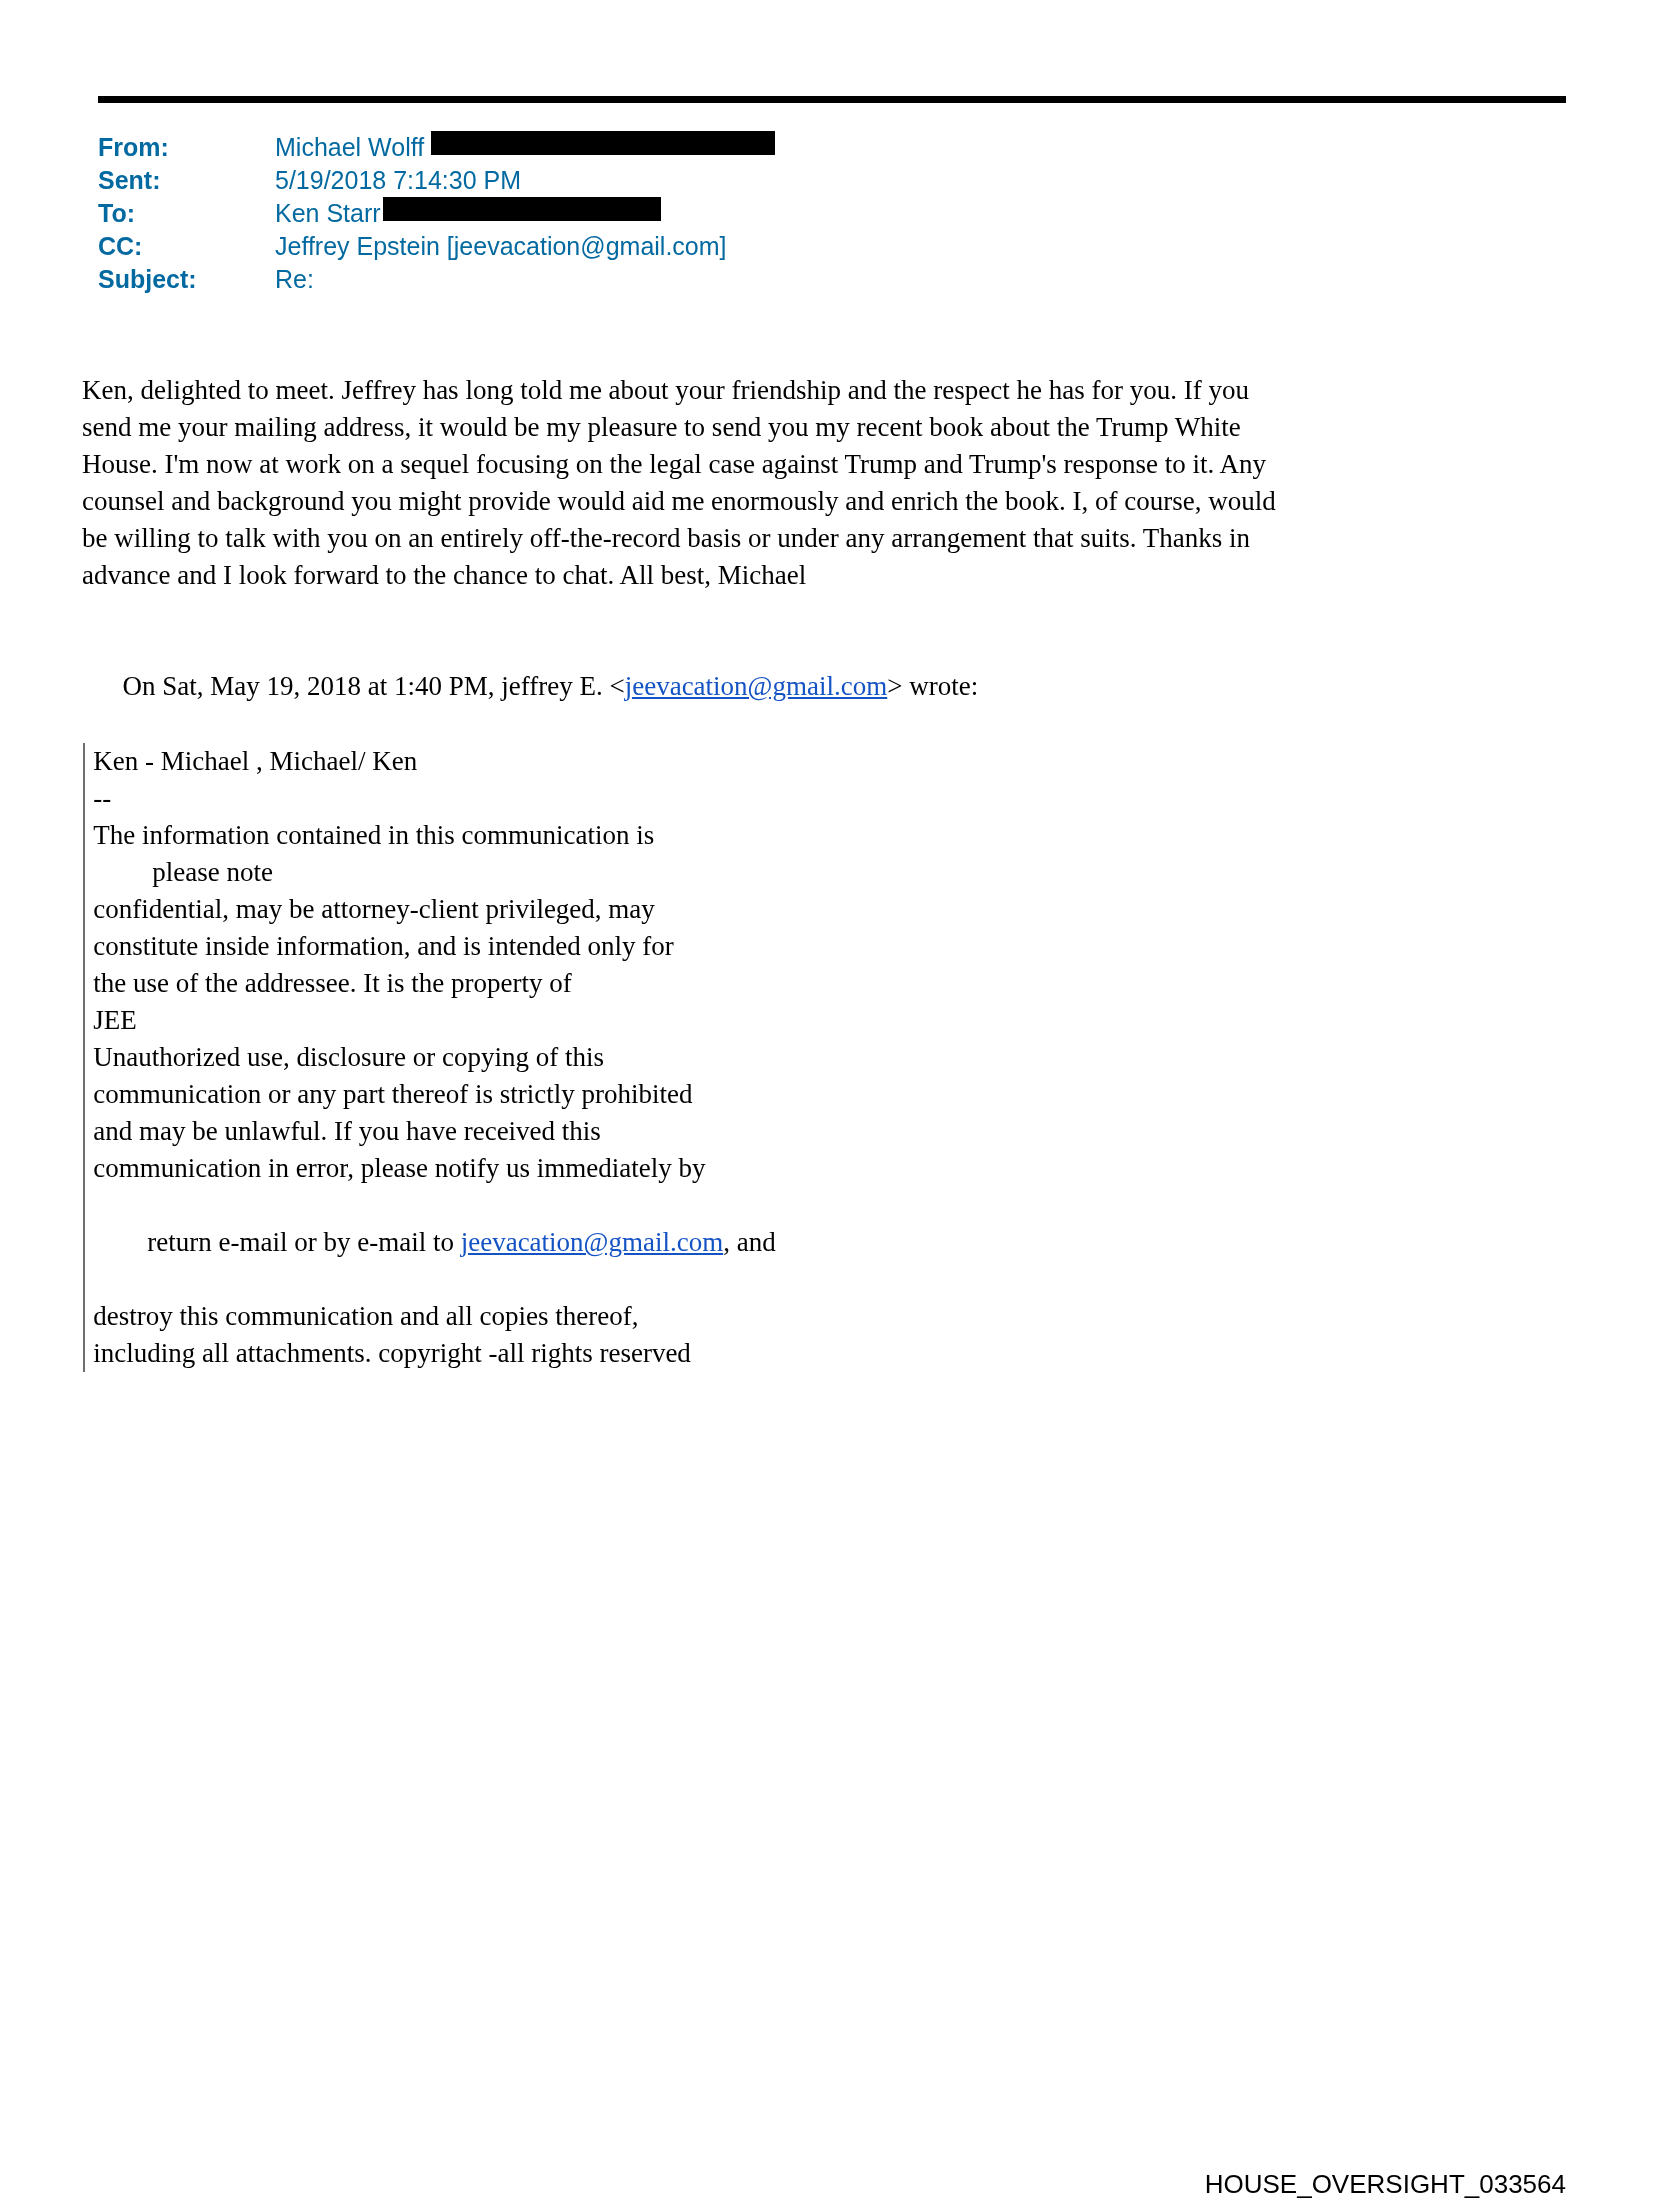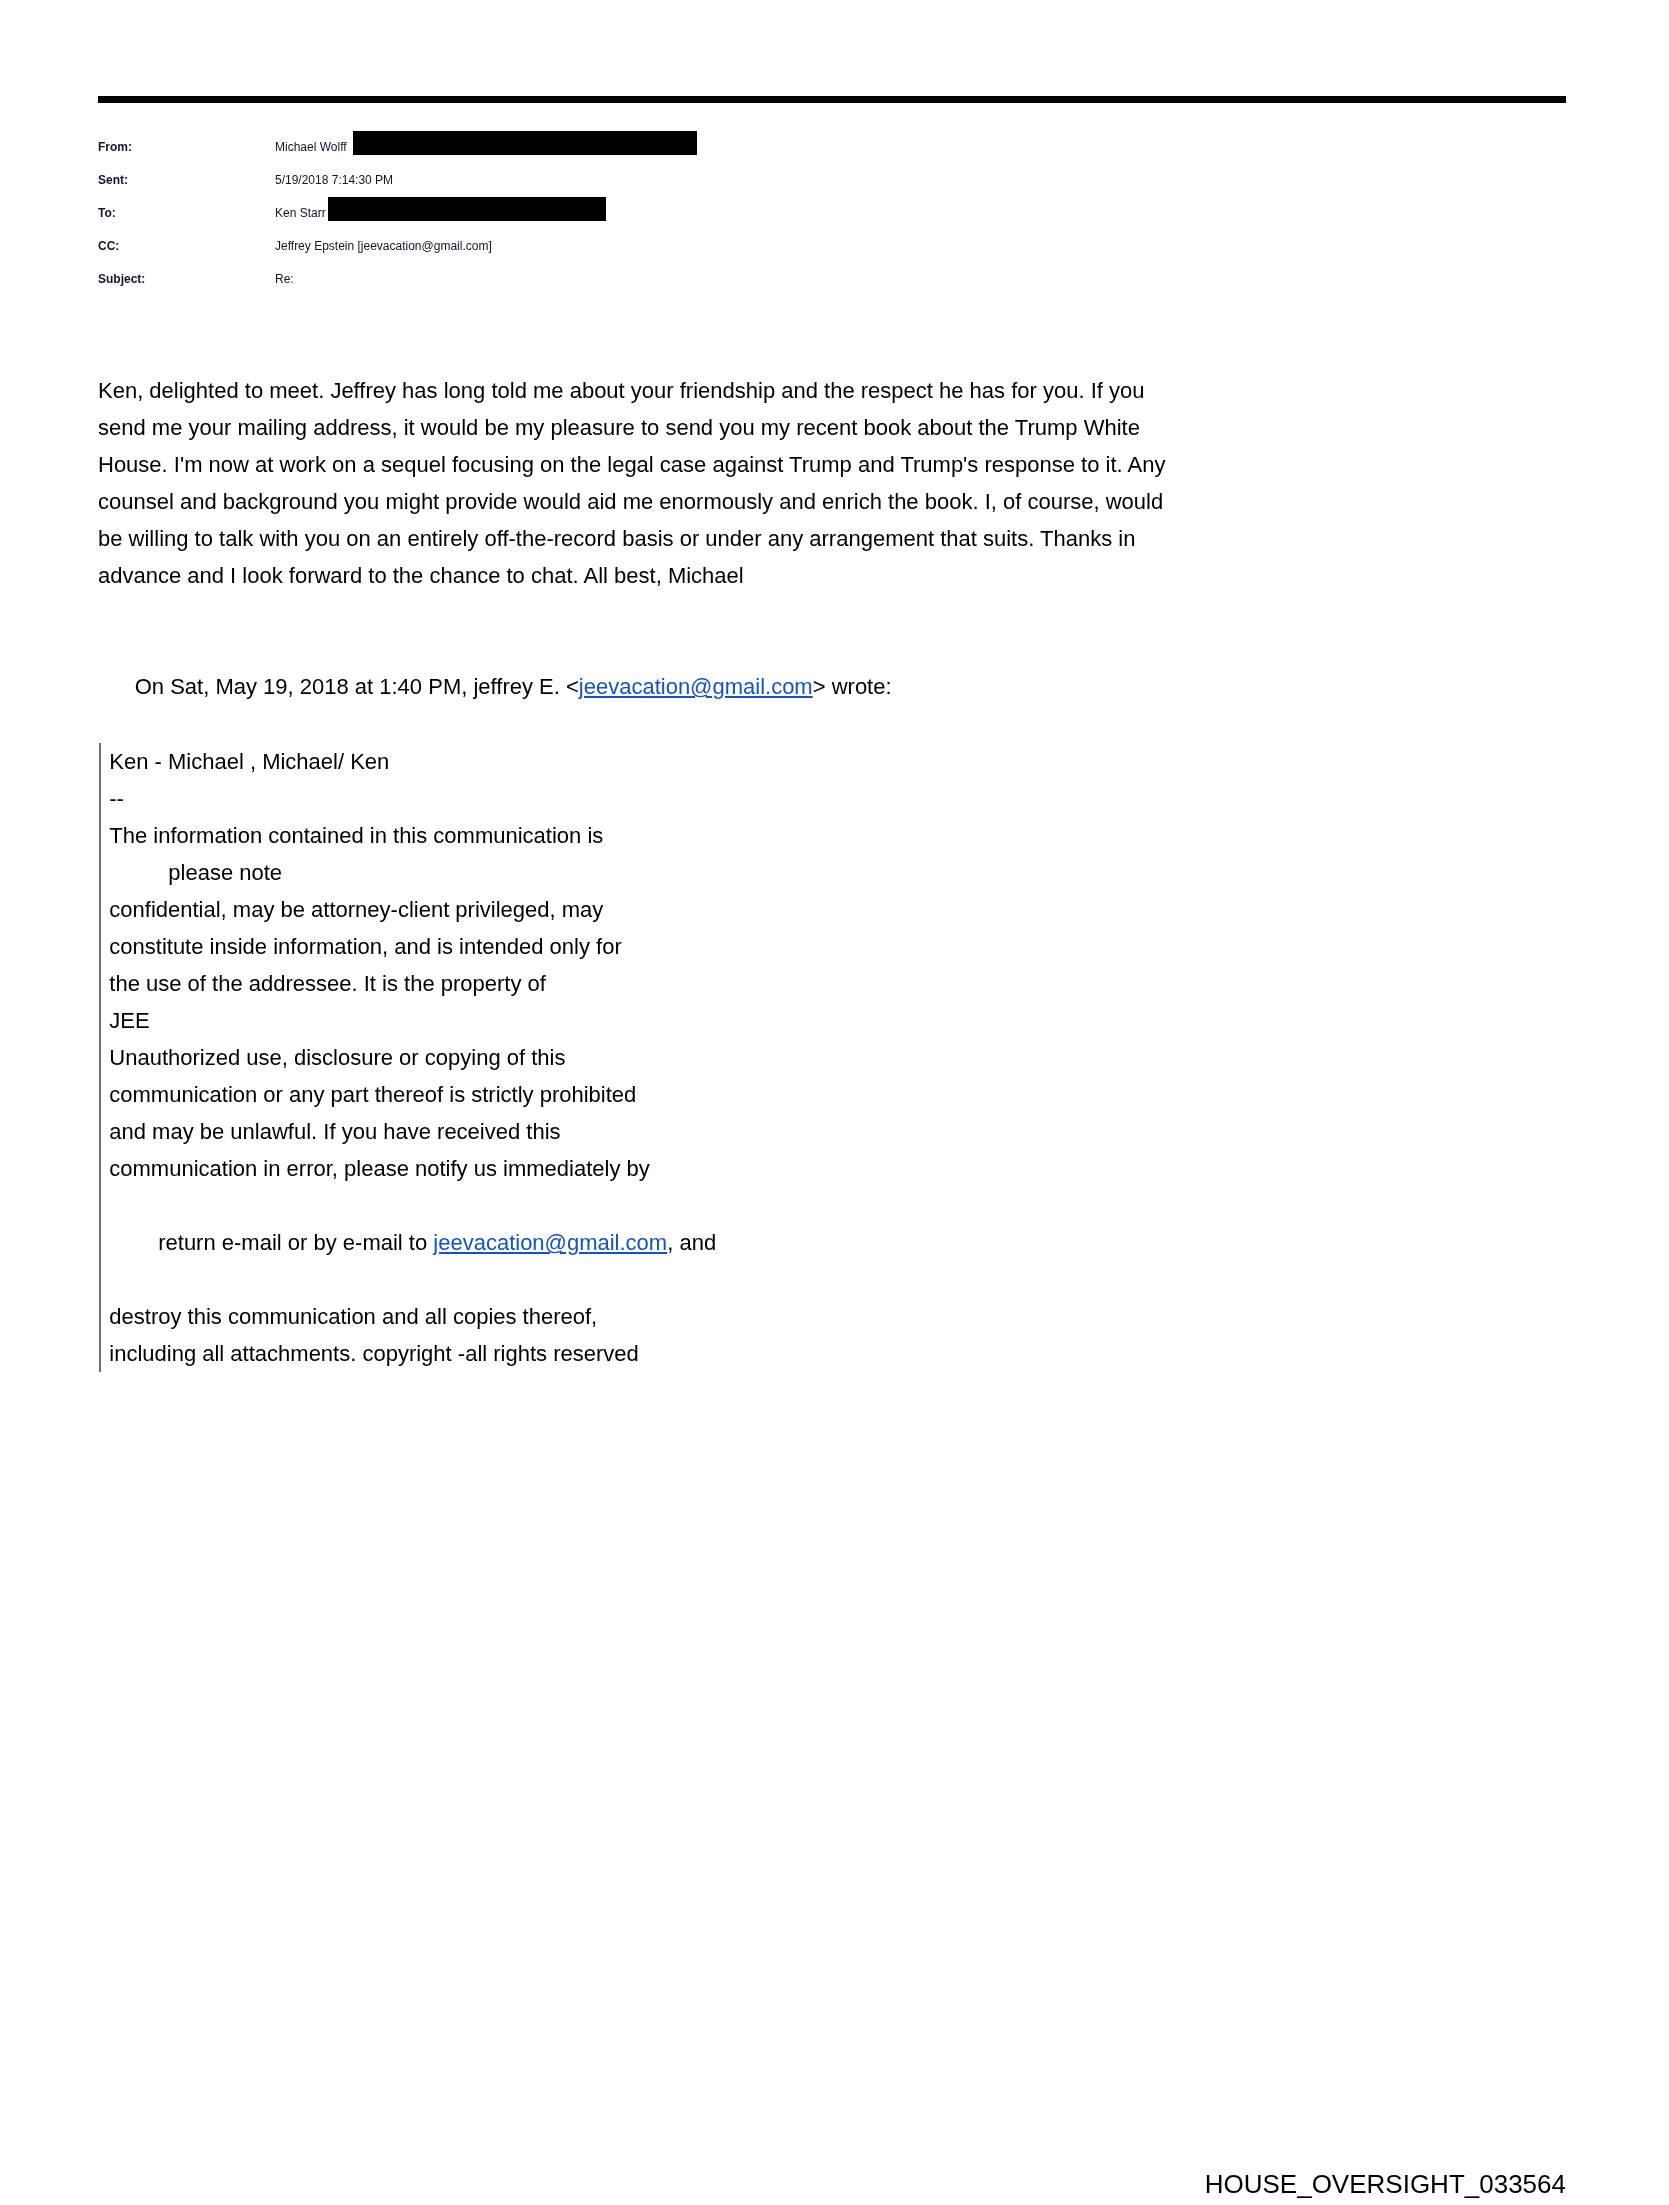--- a/index.html
+++ b/index.html
@@ -22,37 +22,37 @@
     top: 96px;
     width: 1468px;
     height: 6.5px;
     background: #000000;
   }
   .email-header {
     position: absolute;
     left: 98px;
     top: 131px;
     font-family: "Liberation Sans", sans-serif;
-    font-size: 12px;
+    font-size: 25px;
     line-height: 33px;
-    color: #0f172a;
+    color: #0369a1;
   }
   .hrow { display: flex; align-items: center; }
   .hlabel { flex: 0 0 177px; width: 177px; font-weight: 700; }
   .hvalue { display: flex; align-items: flex-start; white-space: pre; }
   .redaction { display: inline-block; background: #000000; height: 23.6px; }
   .redaction-from { width: 344px; margin-left: 6.5px; }
   .redaction-to { width: 278px; margin-left: 2px; }
   .email-body {
     position: absolute;
-    left: 98px;
+    left: 82px;
     top: 372px;
     width: 1492px;
-    font-family: Liberation Sans, sans-serif;
-    font-size: 22px;
+    font-family: Liberation Serif, serif;
+    font-size: 27px;
     line-height: 37px;
     color: #000000;
   }
   .pline { white-space: pre; }
   .blank { height: 37px; }
   .link {
     color: #1353c4;
     text-decoration: underline;
     cursor: pointer;
     text-align: center;

